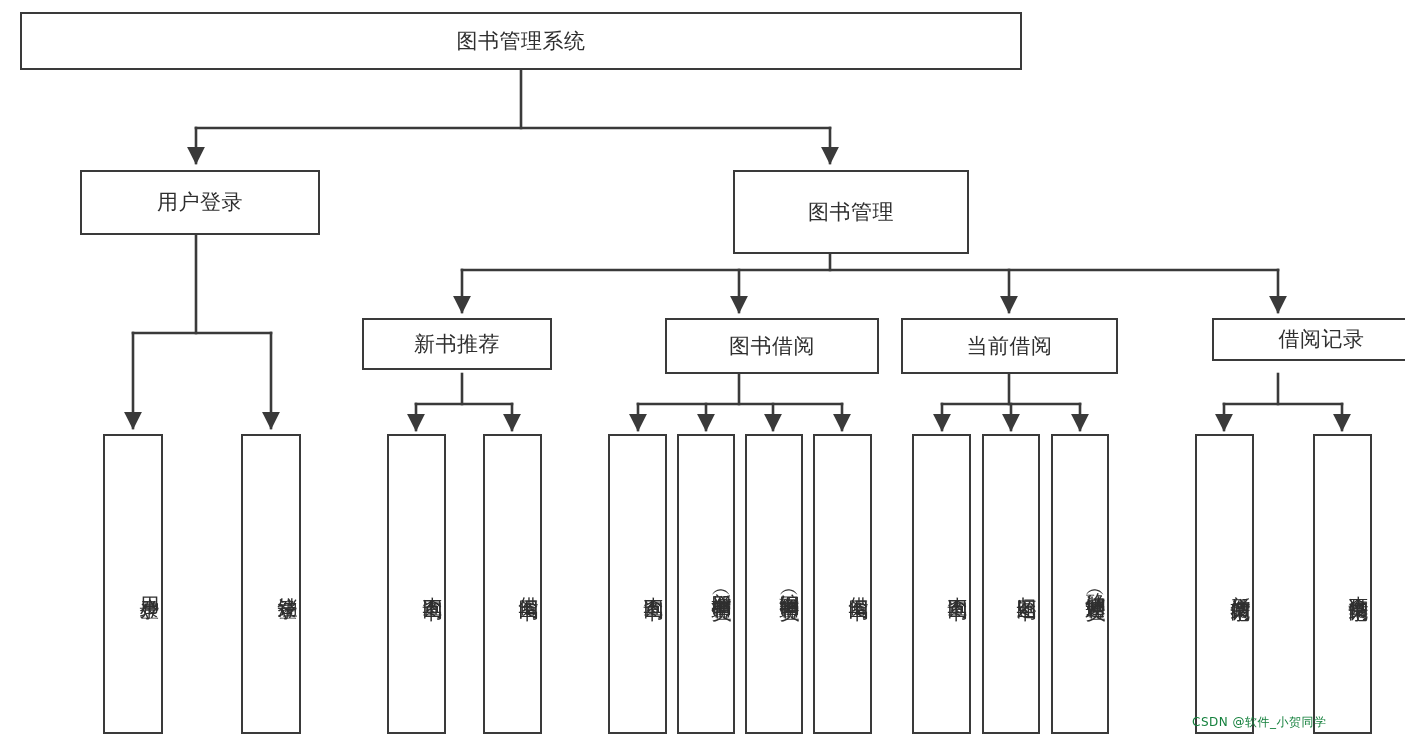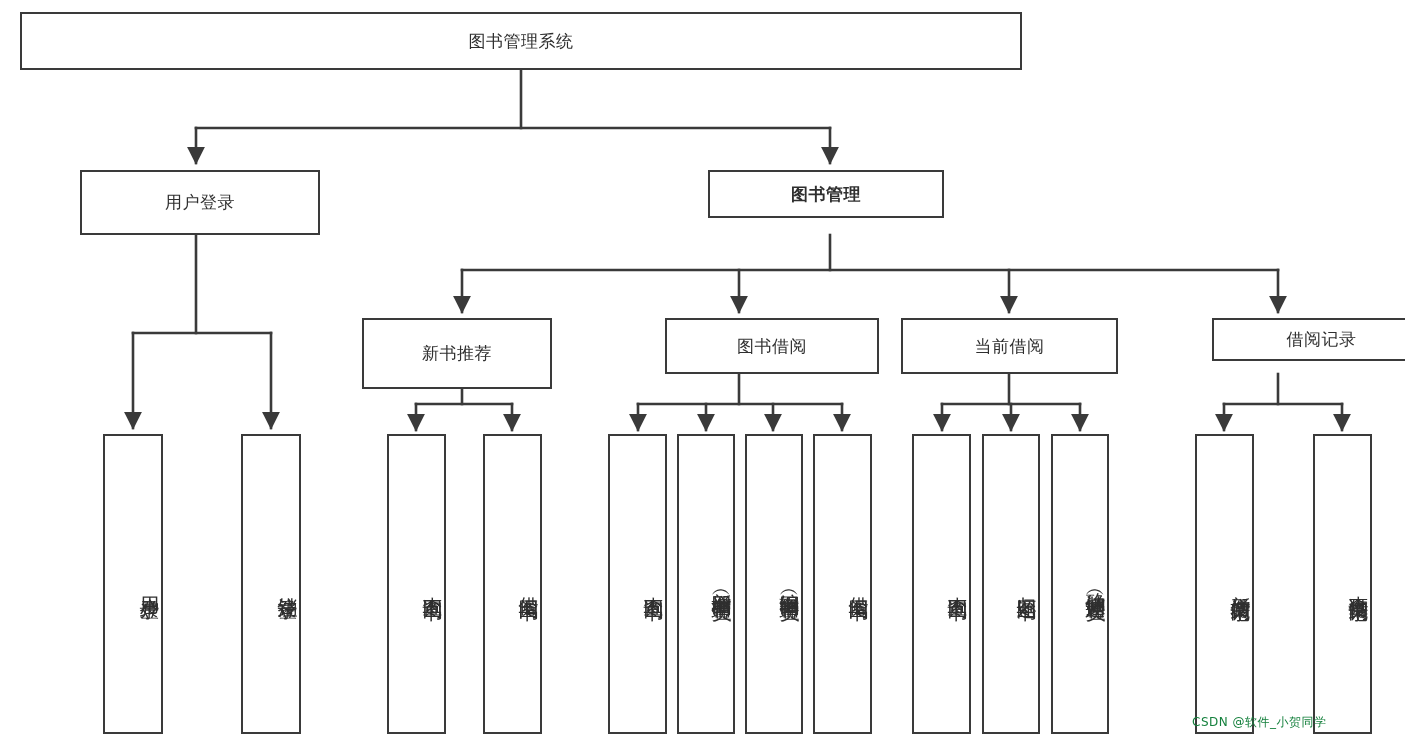--- a/index.html
+++ b/index.html
@@ -32,21 +32,21 @@
     border: 2px solid #3a3a3a;
     background: #ffffff;
     display: flex;
     align-items: center;
     justify-content: center;
     color: #2f2f2f;
     line-height: 1.18;
     text-align: center;
   }
   .node.horiz {
-    font-size: 17px;
+    font-size: 21px;
     letter-spacing: 0.5px;
     padding: 0 6px;
   }
   .node.vert {
     writing-mode: vertical-rl;
     text-orientation: upright;
     font-size: 20px;
     letter-spacing: 1.5px;
     padding: 6px 0;
     align-items: flex-start;
@@ -132,25 +132,25 @@
   </svg>
 
   <div class="node horiz" style="left:20px; top:12px; width:1002px; height:58px;">
     <span class="node-label">图书管理系统</span>
   </div>
 
   <div class="node horiz" style="left:80px; top:170px; width:240px; height:65px;">
     <span class="node-label">用户登录</span>
   </div>
 
-  <div class="node horiz" style="left:708px; top:170px; width:236px; height:48px;font-weight:bold;">
+  <div class="node horiz" style="left:733px; top:170px; width:236px; height:84px;">
     <span class="node-label">图书管理</span>
   </div>
 
-  <div class="node horiz" style="left:362px; top:318px; width:190px; height:71px;">
+  <div class="node horiz" style="left:362px; top:318px; width:190px; height:52px;">
     <span class="node-label">新书推荐</span>
   </div>
 
   <div class="node horiz" style="left:665px; top:318px; width:214px; height:56px;">
     <span class="node-label">图书借阅</span>
   </div>
 
   <div class="node horiz" style="left:901px; top:318px; width:217px; height:56px;text-align:right;">
     <span class="node-label">当前借阅</span>
   </div>

